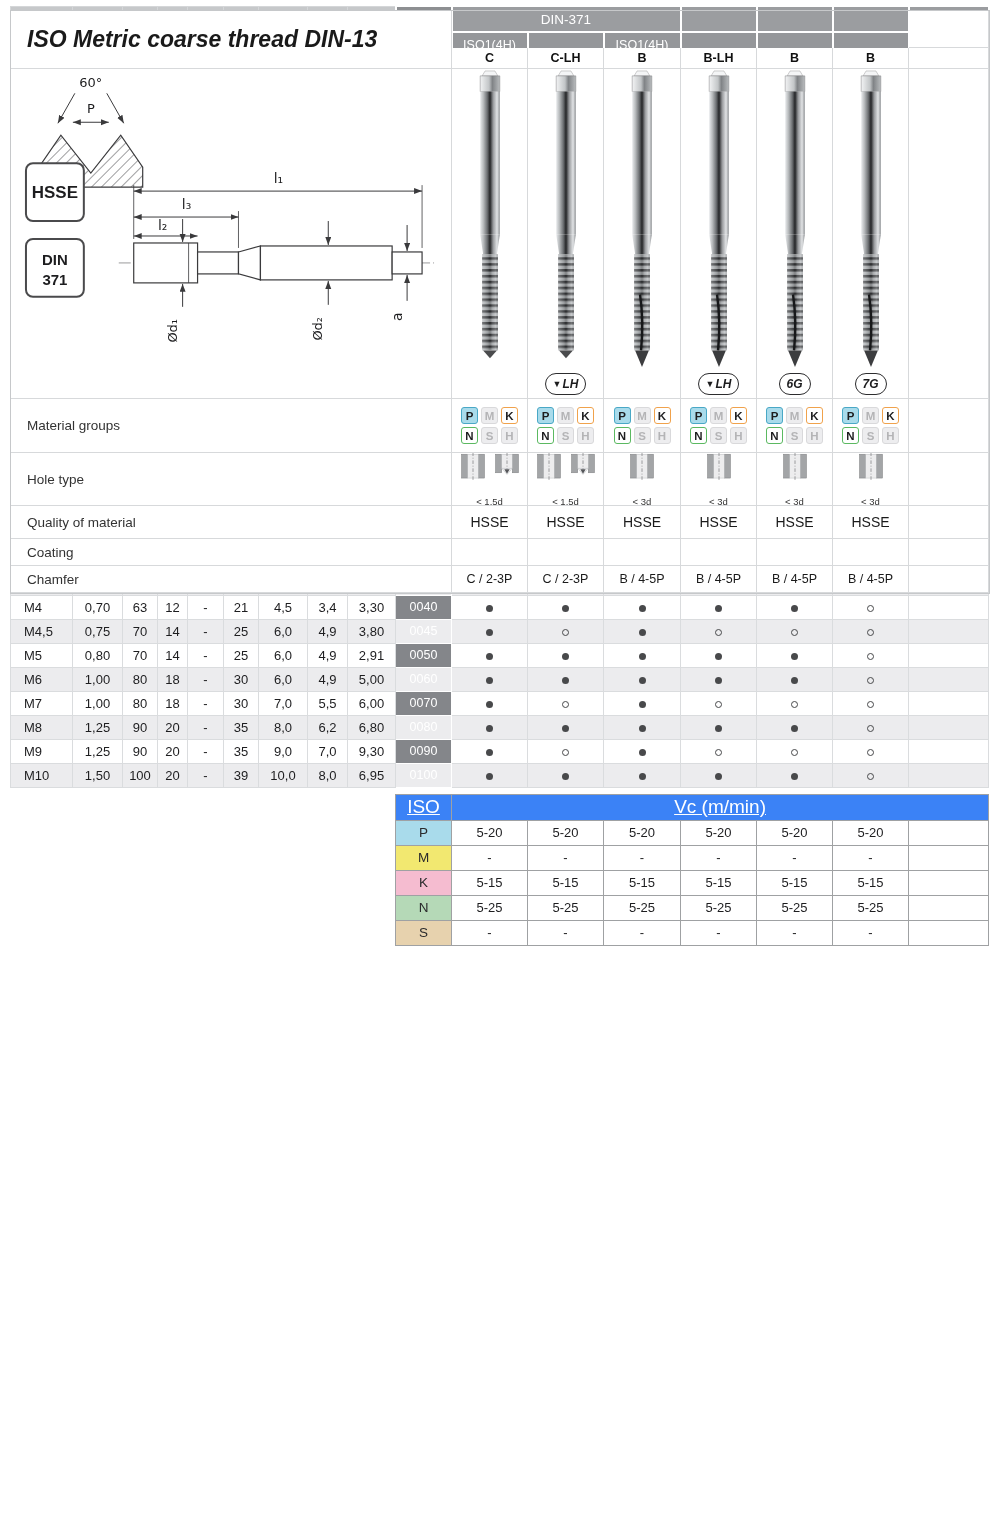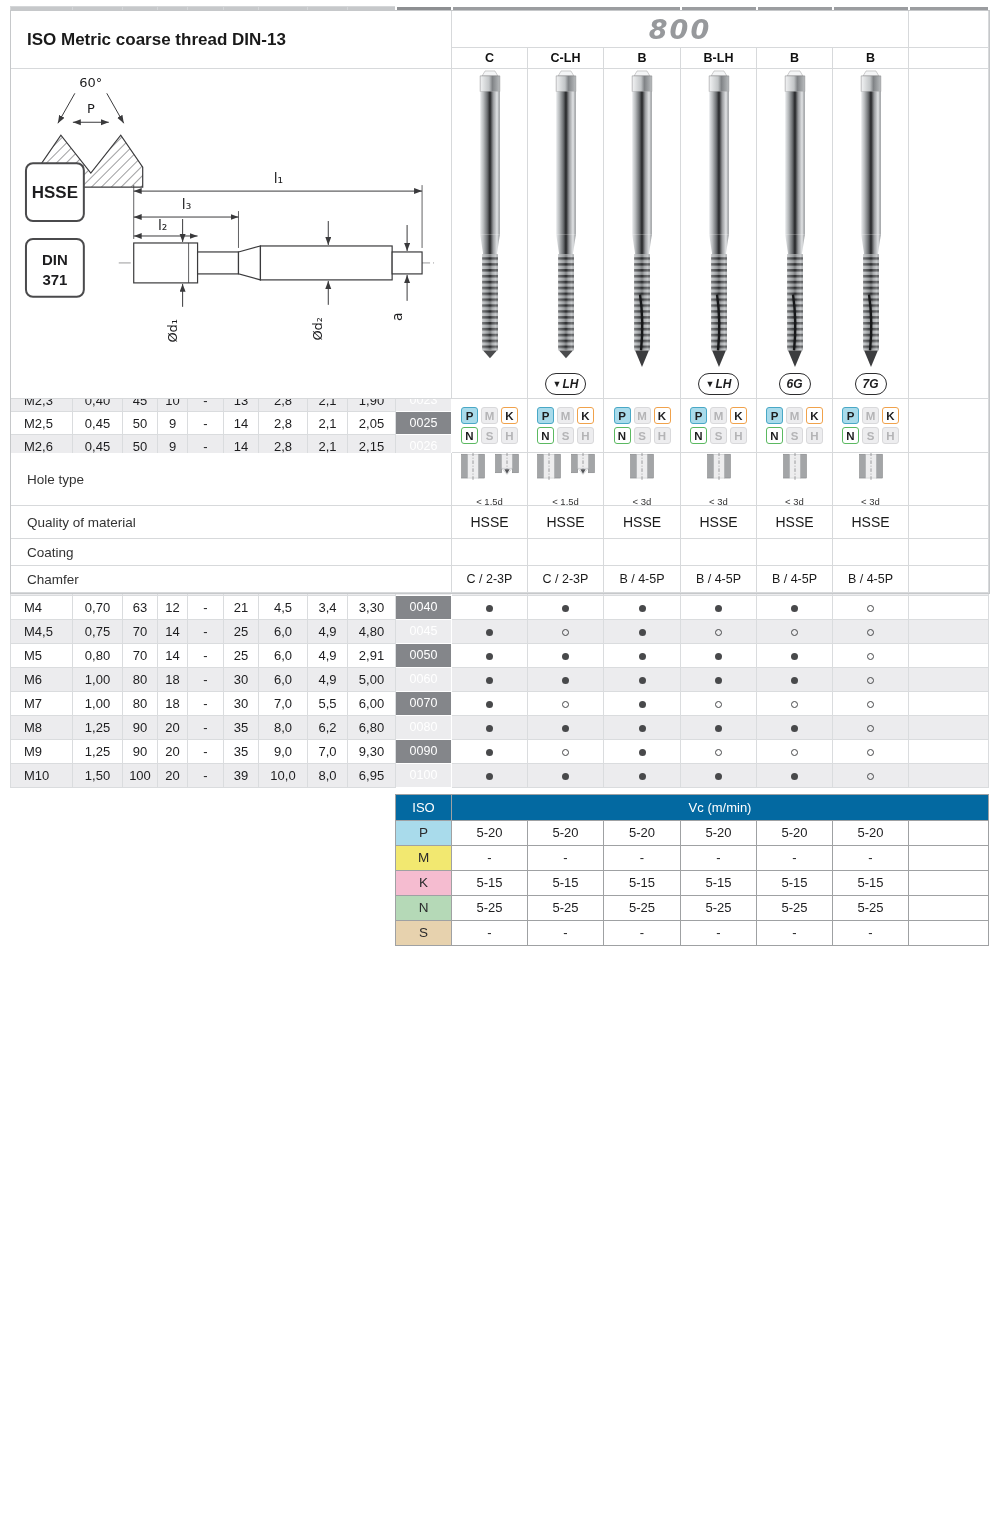--- a/index.html
+++ b/index.html
@@ -8,21 +8,21 @@
   
   .catalog{position:absolute;left:10px;top:10px;width:978px;
            display:grid;
            grid-template-columns:441px 76px 76px 77px 76px 76px 76px 80px;
            grid-template-rows:37px 21px 330px 54px 53px 33px 27px 27px;
            border:1px solid #c6c8ca;}
   .ccell{border-right:1px solid #d7d9db;border-bottom:1px solid #d7d9db;
          display:flex;align-items:center;justify-content:center;
          overflow:hidden;position:relative;background:#fff;}
   .cell-title{grid-column:1;grid-row:1/3;justify-content:flex-start;padding-left:16px;
-              font-size:17px;font-weight:bold;color:#1a1a1a;}
+              font-size:23px;font-weight:bold;color:#1a1a1a;font-style:italic;}
   .cell-logo{grid-column:2/8;grid-row:1;font-style:italic;font-weight:bold;
              font-size:27px;color:#97999c;letter-spacing:2px;
              font-family:"DejaVu Sans",sans-serif;}
   .colhead{font-size:12.5px;font-weight:bold;color:#111;}
   .cell-drawing{grid-column:1;grid-row:3;align-items:flex-start;justify-content:flex-start;}
   .rowlabel{justify-content:flex-start;padding-left:16px;font-size:13.5px;color:#333;}
   .tapcell{flex-direction:column;justify-content:flex-start;}
   .circ{position:absolute;bottom:3px;left:50%;transform:translateX(-50%);
         border:1.6px solid #2c2c2e;border-radius:11px;height:20px;padding:0 7px;
         display:flex;align-items:center;background:#fff;font-style:italic;
@@ -63,31 +63,30 @@
   .doto{display:inline-block;width:5px;height:5px;border-radius:50%;
         border:1.6px solid #48494b;background:transparent;}
   .t1{margin-top:5px;} .t2,.t3{margin-top:10px;}
   .t2 tbody tr,.t3 tbody tr{height:23px;}
   .t3 tbody tr{height:24px;}
   
   .vc{border-collapse:collapse;table-layout:fixed;width:593px;margin:6px 0 0 395px;
       font-size:13px;}
   .vc td,.vc th{border:1px solid #9fa1a3;padding:0;text-align:center;
       font-weight:normal;color:#1d1d1f;height:24px;}
-  .vc thead th{background:#0369a1;color:#fff;font-size:13px;height:25px;}
+  .vc thead th{background:#3b82f6;color:#fff;font-size:19px;height:25px;text-decoration:underline;}
   .vc th.grp{font-size:13.5px;color:#2a2a2c;}
 </style>
 </head>
 <body>
 
 <div class="sheet">
 
   <div class="catalog" id="catalog">
     <div class="ccell cell-title">ISO Metric coarse thread DIN-13</div>
-    <div class="ccell cell-logo">800</div>
 
     <div class="ccell cell-drawing">
       <svg width="441" height="330" viewBox="0 0 441 330">
         <defs>
           <pattern id="hatch" width="7" height="7" patternUnits="userSpaceOnUse" patternTransform="rotate(45)">
             <rect width="7" height="7" fill="#fff"></rect>
             <line x1="0" y1="0" x2="0" y2="7" stroke="#6a6a6c" stroke-width="1.3"></line>
           </pattern>
           <marker id="arE" markerWidth="9" markerHeight="7" refX="8" refY="3" orient="auto">
             <path d="M0,0 L8,3 L0,6 Z" fill="#3a3a3c"></path>
@@ -138,20 +137,21 @@
         <line x1="318" y1="152" x2="318" y2="176" stroke="#3a3a3c" stroke-width="1" marker-end="url(#arE)"></line>
         <line x1="318" y1="236" x2="318" y2="212" stroke="#3a3a3c" stroke-width="1" marker-end="url(#arE)"></line>
         <text x="312" y="260" font-size="13" text-anchor="middle" fill="#1d1d1f" font-family="DejaVu Sans, sans-serif" transform="rotate(-90 312 260)">Ød₂</text>
 
         <line x1="397" y1="156" x2="397" y2="182" stroke="#3a3a3c" stroke-width="1" marker-end="url(#arE)"></line>
         <line x1="397" y1="232" x2="397" y2="206" stroke="#3a3a3c" stroke-width="1" marker-end="url(#arE)"></line>
         <text x="392" y="248" font-size="14" text-anchor="middle" fill="#1d1d1f" font-family="DejaVu Sans, sans-serif" transform="rotate(-90 392 248)">a</text>
       </svg>
     </div>
 
+    <div class="ccell rowlabel" style="grid-column:1;grid-row:4">Material groups</div>
     <div class="ccell rowlabel" style="grid-column:1;grid-row:5">Hole type</div>
     <div class="ccell rowlabel" style="grid-column:1;grid-row:6">Quality of material</div>
     <div class="ccell rowlabel" style="grid-column:1;grid-row:7">Coating</div>
     <div class="ccell rowlabel" style="grid-column:1;grid-row:8">Chamfer</div>
   <div class="ccell colhead" style="grid-area: 2 / 2;">C</div>
       <div class="ccell tapcell" style="grid-area: 3 / 2;">
         <svg width="56" height="302" viewBox="0 0 56 308">
   <defs>
     <linearGradient id="gSh" x1="0" y1="0" x2="1" y2="0">
       <stop offset="0" stop-color="#e9ebed"></stop>
@@ -1121,21 +1121,21 @@
           </tr>
           <tr>
             <td class="m">M4,5</td>
             <td class="num">0,75</td>
             <td class="num">70</td>
             <td class="num">14</td>
             <td class="num">-</td>
             <td class="num">25</td>
             <td class="num">6,0</td>
             <td class="num">4,9</td>
-            <td class="num">4,80</td>
+            <td class="num">3,80</td>
             <td class="idxv">0045</td>
             <td class="av"><span class="dotf"></span></td>
             <td class="av"><span class="doto"></span></td>
             <td class="av"><span class="dotf"></span></td>
             <td class="av"><span class="doto"></span></td>
             <td class="av"><span class="doto"></span></td>
             <td class="av"><span class="doto"></span></td>
             <td></td>
           </tr>
           <tr>

